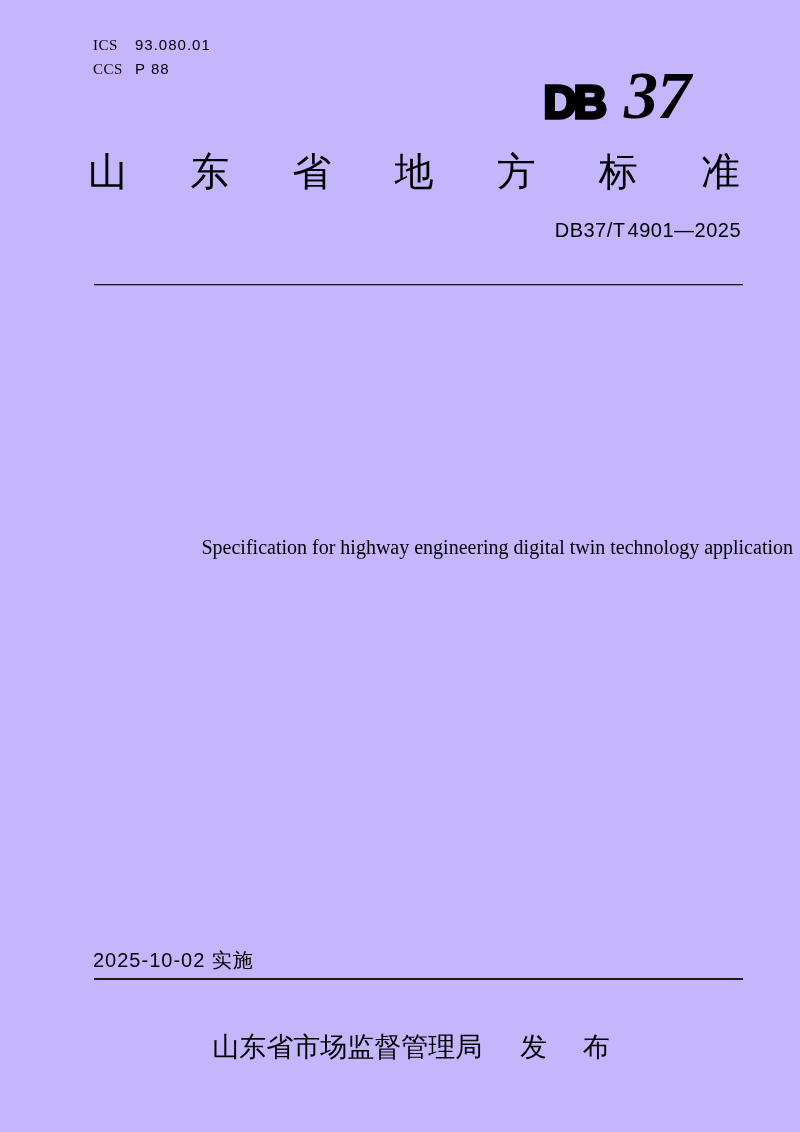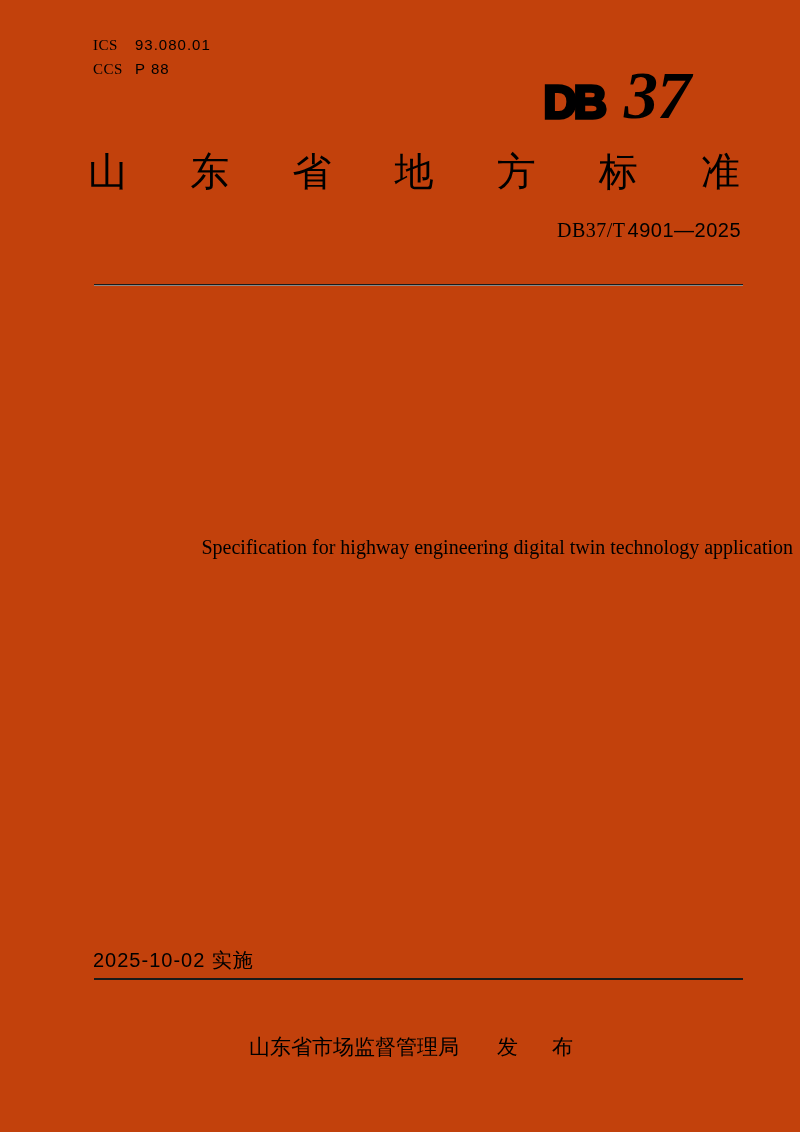--- a/index.html
+++ b/index.html
@@ -9,21 +9,21 @@
     height: 1132px;
     background: #ffffff;
     font-family: "Liberation Sans", sans-serif;
     color: #000000;
   }
 
   .page {
     position: relative;
     width: 800px;
     height: 1132px;
-    background: #c2410c;
+    background: #c4b5fd;
     overflow: hidden;
   }
 
   
   .ics-block {
     position: absolute;
     left: 93px;
     top: 33px;
     font-size: 15px;
     line-height: 23px;
@@ -85,21 +85,21 @@
   .std-number {
     position: absolute;
     left: 93px;
     top: 217px;
     width: 648px;
     text-align: right;
     font-size: 20px;
     line-height: 26px;
     white-space: nowrap;
   }
-  .std-number .prefix { font-family: Liberation Serif, serif; letter-spacing: 0.5px; }
+  .std-number .prefix { font-family: Liberation Sans, sans-serif; letter-spacing: 0.5px; }
   .std-number .number { font-family: "Liberation Sans", sans-serif; margin-left: 2px; letter-spacing: 0.5px; }
 
   .top-rule {
     position: absolute;
     left: 94px;
     top: 284px;
     width: 649px;
     height: 2px;
     background: #1a1a1a;
     border-bottom: 1px solid #8a8a8a;
@@ -156,21 +156,21 @@
     background: #1a1a1a;
   }
 
   
   .publisher-row {
     position: absolute;
     left: 93px;
     top: 1033px;
     width: 650px;
     text-align: center;
-    font-size: 21px;
+    font-size: 27px;
     line-height: 28px;
     white-space: nowrap;
   }
   .publish-label {
     margin-left: 38px;
     letter-spacing: 14px;
   }
 </style>
 </head>
 <body>

